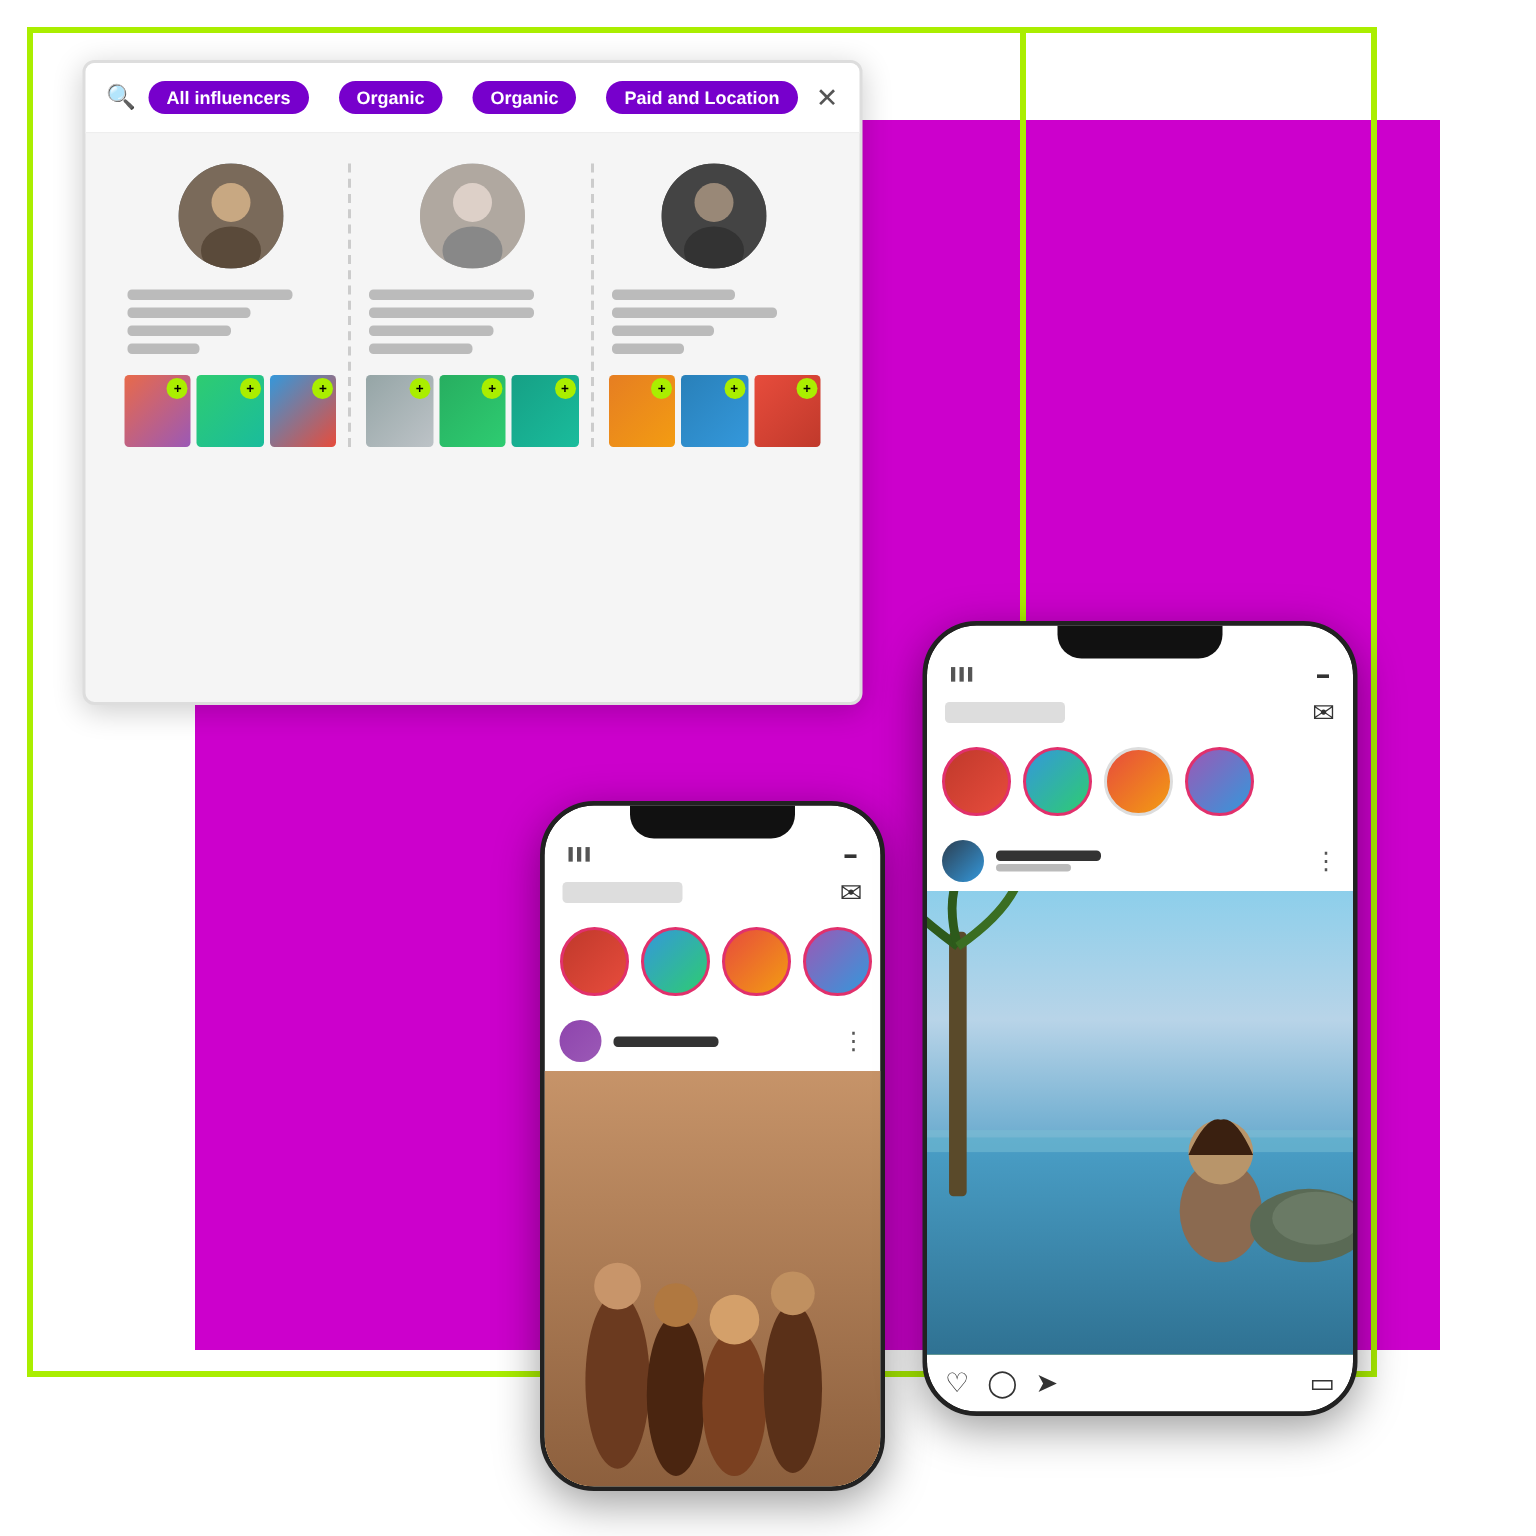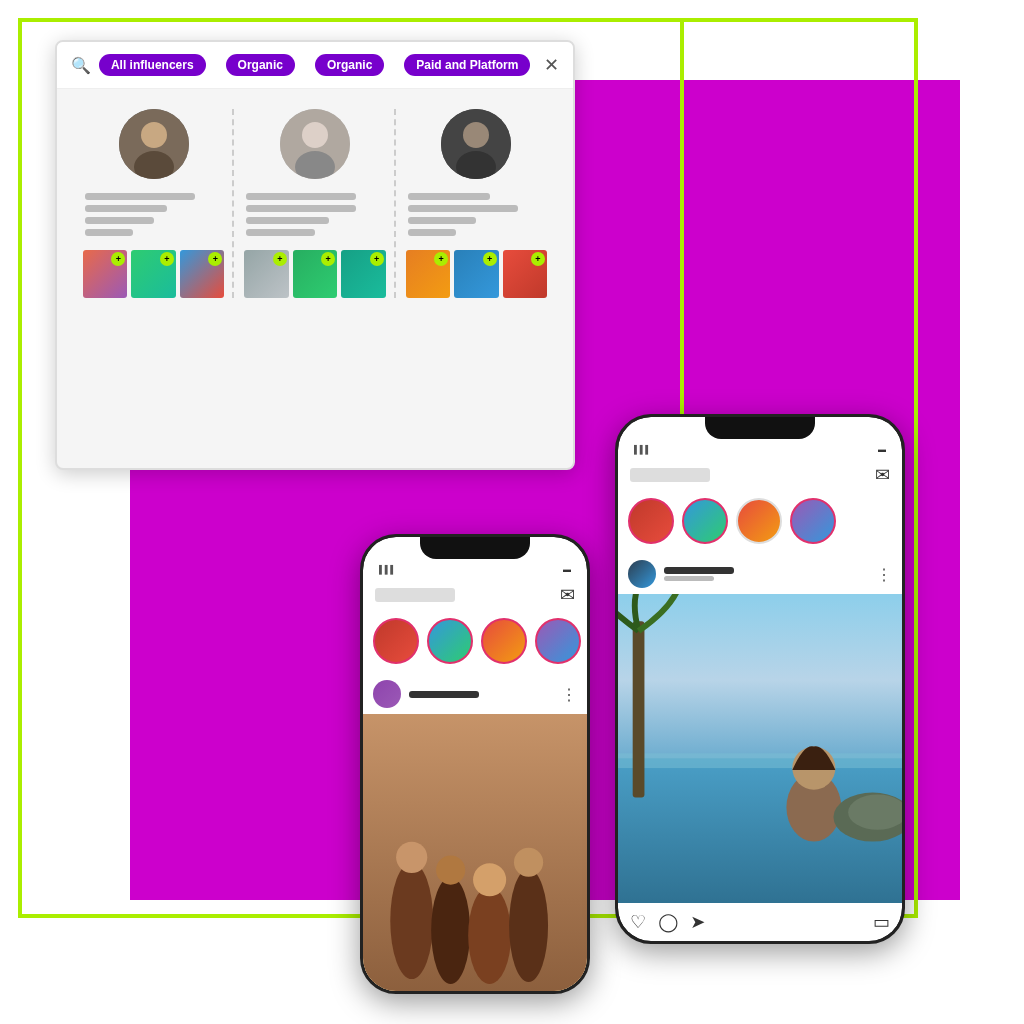--- a/index.html
+++ b/index.html
@@ -408,21 +408,21 @@
 
 <div class="lime-vertical"></div>
 
 <div class="search-panel">
   <div class="search-bar">
     <span class="search-icon">🔍</span>
     <div class="filter-tags">
       <span class="filter-tag">All influencers</span>
       <span class="filter-tag">Organic</span>
       <span class="filter-tag">Organic</span>
-      <span class="filter-tag">Paid and Platform</span>
+      <span class="filter-tag">Paid and Location</span>
     </div>
     <span class="close-btn">✕</span>
   </div>
 
   <div class="influencer-grid">
 
     <div class="influencer-col">
       <div class="avatar-circle avatar-1">
         <svg viewBox="0 0 70 70" xmlns="http://www.w3.org/2000/svg">
           <rect width="70" height="70" fill="#7a6a5a"></rect>

